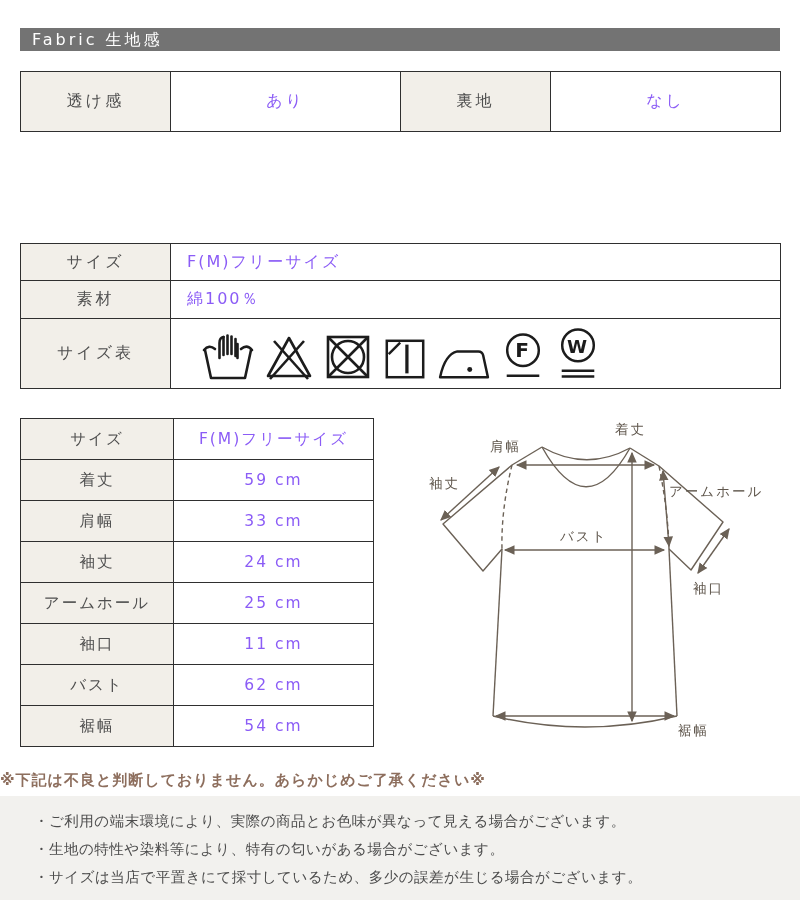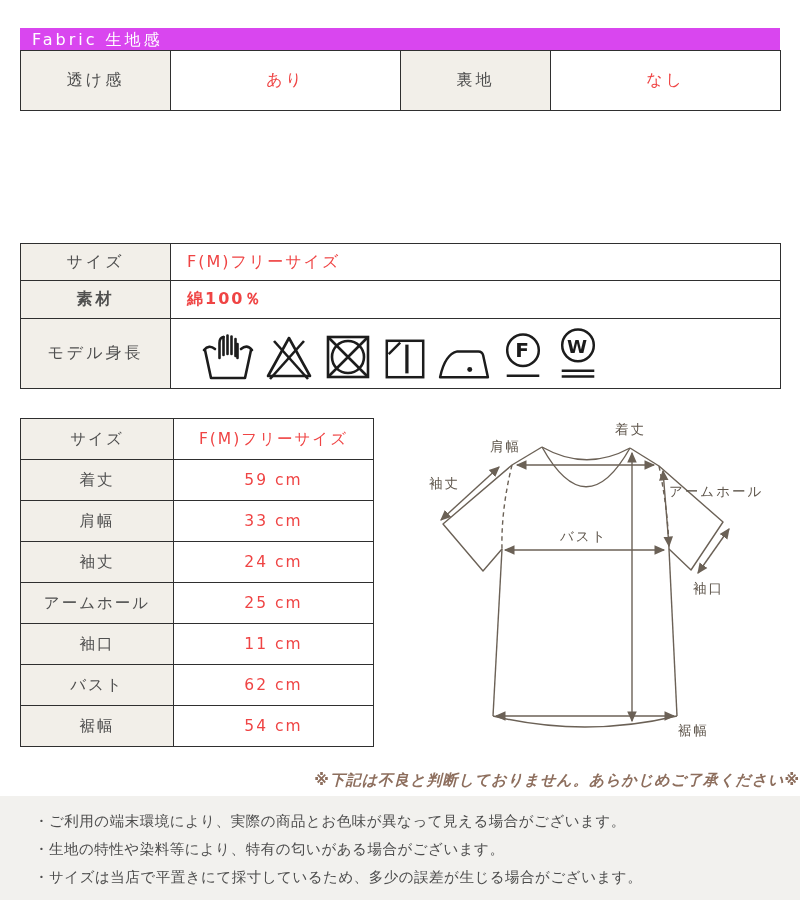--- a/index.html
+++ b/index.html
@@ -1,58 +1,58 @@
 <!DOCTYPE html>
 <html><head>
 <meta charset="utf-8">
 <style>
   html,body{margin:0;padding:0;background:#ffffff;}
   .page{position:relative;width:800px;height:900px;background:#ffffff;overflow:hidden;
         font-family:"DejaVu Sans","Liberation Sans",sans-serif;}
 
   
-  .bar{position:absolute;left:20px;width:760px;height:23px;background:#d946ef;
+  .bar{position:absolute;left:20px;width:760px;height:23px;background:#737373;
        color:#ffffff;font-size:16px;line-height:23px;padding-left:12px;
        letter-spacing:3px;box-sizing:border-box;}
 
   
   table{border-collapse:collapse;table-layout:fixed;position:absolute;}
   td{border:1.5px solid #2f2f2f;text-align:center;vertical-align:middle;
-     color:#ef4444;font-size:16px;letter-spacing:3px;overflow:hidden;}
+     color:#8b5cf6;font-size:16px;letter-spacing:3px;overflow:hidden;}
   td.lbl{background:#f2efe9;color:#4f4f4f;}
   td.val-left{text-align:left;padding-left:16px;letter-spacing:2px;}
 
-  #fabric-table{left:20px;top:50px;width:760px;}
+  #fabric-table{left:20px;top:71px;width:760px;}
   #fabric-table td{height:57px;}
 
   #size-table{left:20px;top:243px;width:760px;}
   #size-table tr.r1 td{height:34px;}
-  #size-table tr.r2 td{height:35px;font-weight:bold;}
+  #size-table tr.r2 td{height:35px;}
   #size-table tr.care td{height:67px;}
   .care-icons{display:flex;align-items:flex-end;gap:9px;padding-left:14px;}
   .care-icons svg{display:block;}
 
   #measure-table{left:20px;top:418px;width:353px;}
   #measure-table td{height:38px;font-size:15.5px;letter-spacing:2px;}
 
   
   #diagram{position:absolute;left:405px;top:420px;width:395px;height:350px;}
   #diagram svg{position:absolute;left:0;top:0;}
   .dlabel{position:absolute;font-size:13.5px;letter-spacing:2px;color:#5f564c;white-space:nowrap;}
   #lbl-shoulder{left:85px;top:18px;}
   #lbl-length{left:210px;top:1px;}
   #lbl-sleeve{left:24px;top:55px;}
   #lbl-armhole{left:264px;top:63px;}
   #lbl-bust{left:155px;top:108px;}
   #lbl-cuff{left:288px;top:160px;}
   #lbl-hem{left:273px;top:302px;}
 
   
-  #notice{position:absolute;left:0;top:771px;width:800px;text-align:right;
-          color:#8d6e5d;font-size:15px;font-weight:bold;letter-spacing:1px;font-style:italic;}
+  #notice{position:absolute;left:0;top:771px;width:800px;text-align:left;
+          color:#8d6e5d;font-size:15px;font-weight:bold;letter-spacing:1px;}
   #footer{position:absolute;left:0;top:796px;width:800px;height:112px;background:#f2f1ee;
           box-sizing:border-box;padding:16px 0 8px 34px;}
   #footer p{margin:0 0 10px 0;font-size:14.5px;color:#4c4c4c;letter-spacing:0.5px;line-height:18px;}
 </style>
 </head>
 <body>
 
 <div class="page">
 
   <div class="bar" style="top:28px;">
@@ -85,21 +85,21 @@
     <tbody>
         <tr class="r1">
       <td class="lbl">サイズ</td>
       <td class="val-left">F(M)フリーサイズ</td>
     </tr>
     <tr class="r2">
       <td class="lbl">素材</td>
       <td class="val-left">綿100％</td>
     </tr>
     <tr class="care">
-      <td class="lbl">モデル身長</td>
+      <td class="lbl">サイズ表</td>
       <td class="val-left">
         <div class="care-icons">
 
           <svg width="54" height="52" viewBox="0 0 54 52" fill="none" stroke="#1c1c1c" stroke-width="2.6" stroke-linecap="round" stroke-linejoin="round">
             <path d="M4,20 L10,48 L44,48 L50,20"></path>
             <path d="M3,20 Q8,14 14,19"></path>
             <path d="M40,19 Q46,14 51,20"></path>
             <path d="M18.5,28 V13 Q18.5,7.5 22.5,7"></path>
             <path d="M22.5,25 V7"></path>
             <path d="M26.5,24 V5.5"></path>

